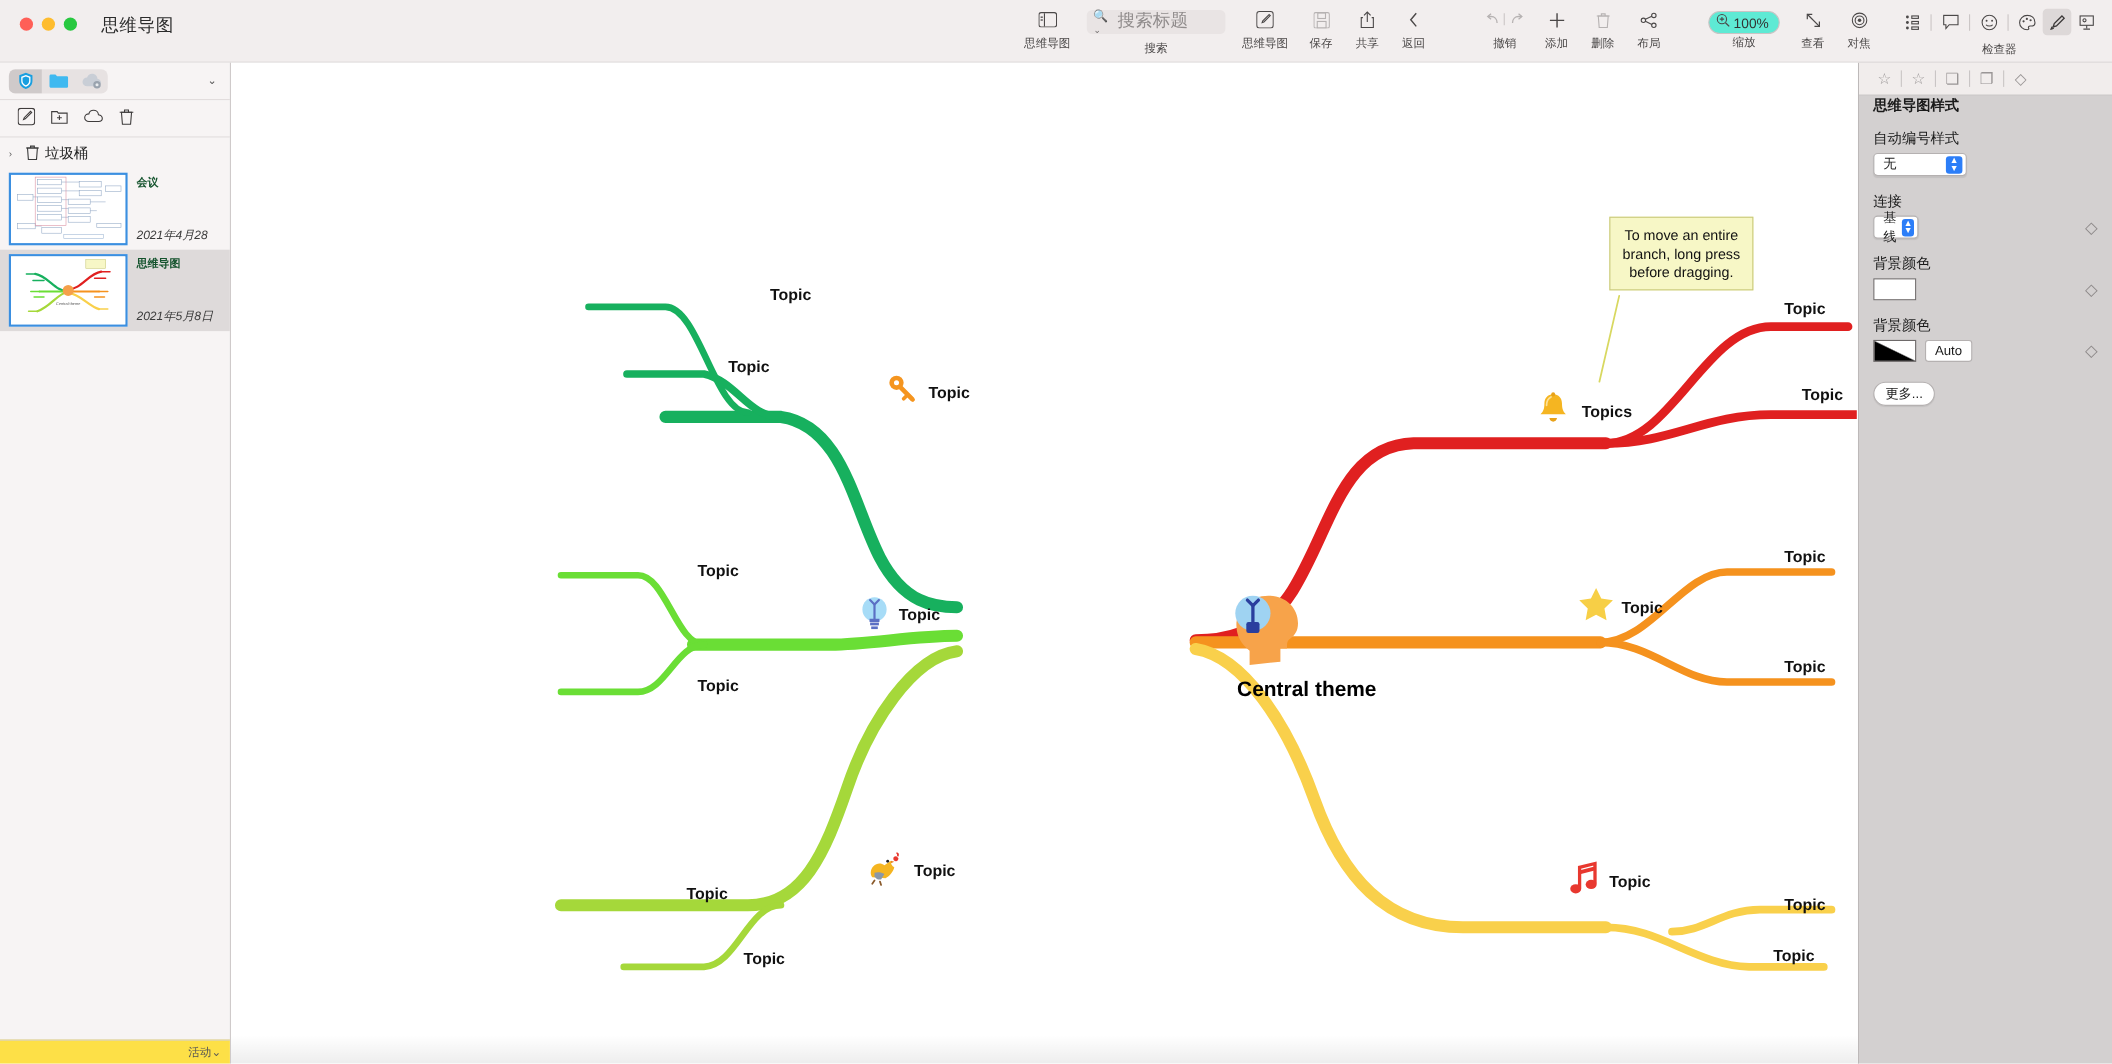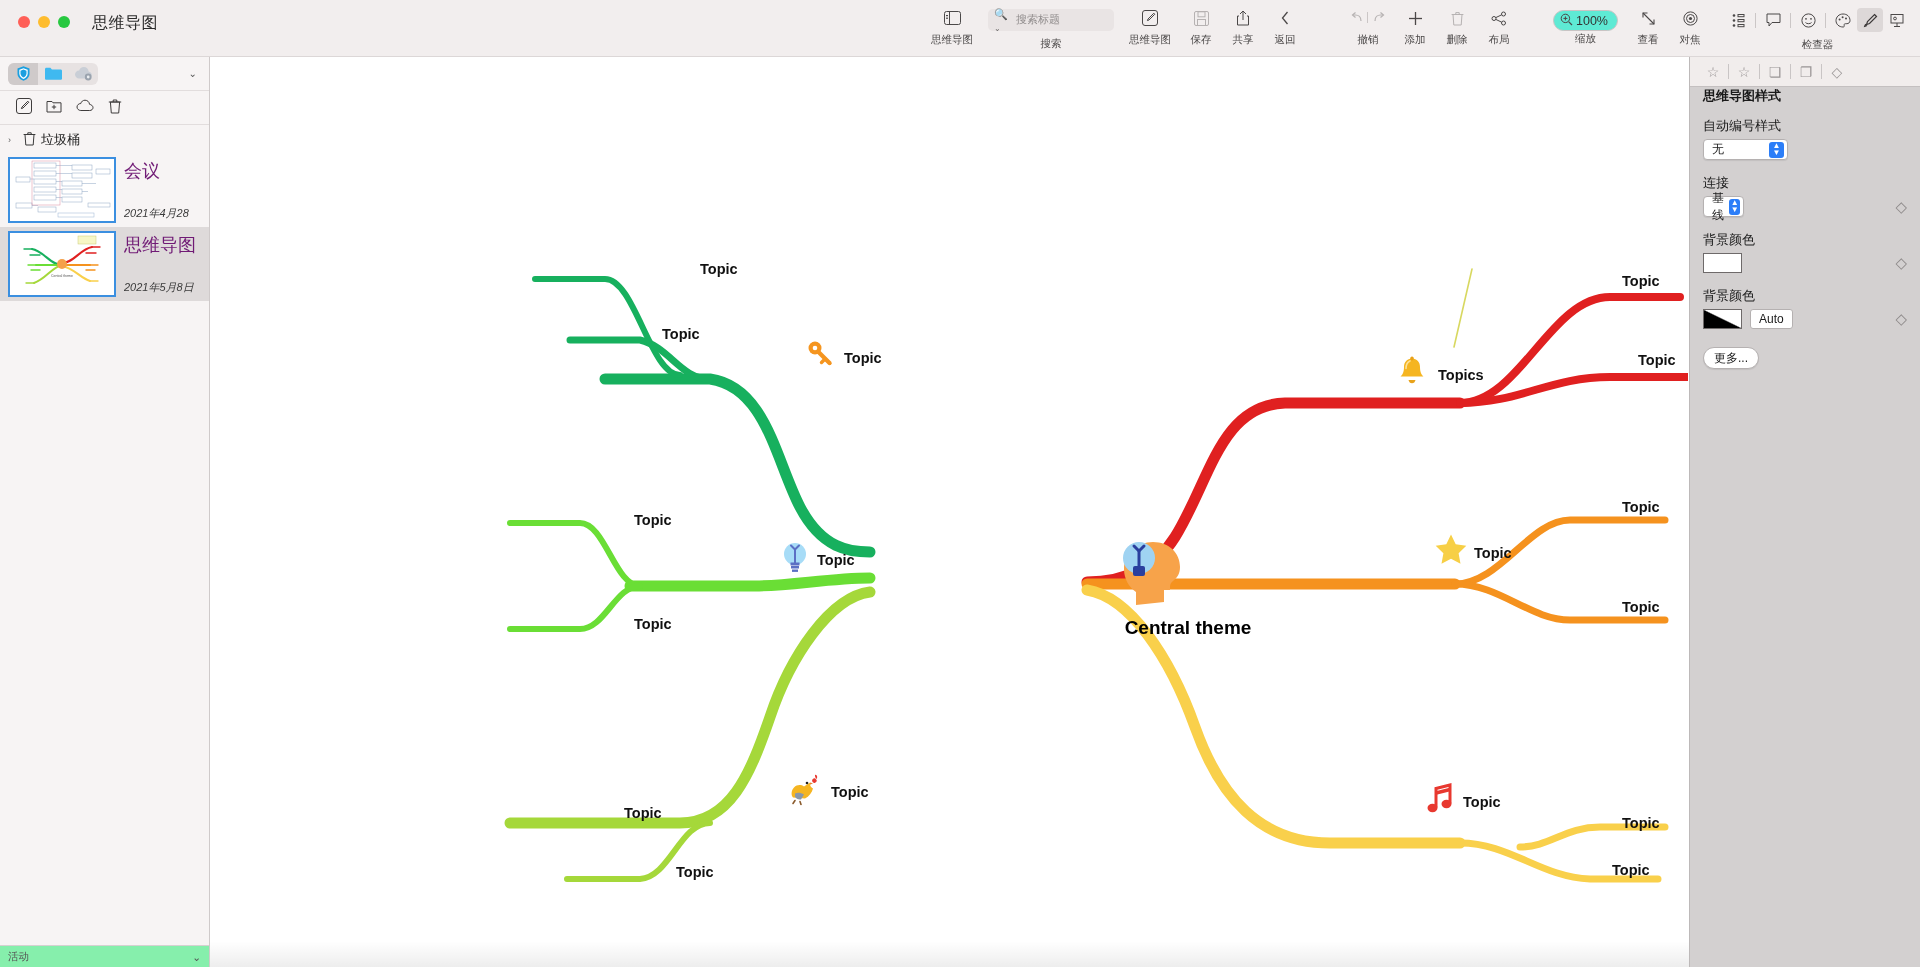--- a/index.html
+++ b/index.html
@@ -32,22 +32,22 @@
   .tb-item .glyph { height: 20px; display: flex; align-items: center; justify-content: center; font-size: 17px; line-height: 1; color: #4b4848; }
   .tb-item .lbl { font-size: 10.5px; margin-top: 5px; color: #4b4848; white-space: nowrap; }
   .toolbar-right { margin-left: auto; display: flex; align-items: flex-start; padding-right: 10px; }
   .search-wrap { padding: 9px 6px 0 6px; }
   .search-box {
     width: 126px; height: 22px; background: #e9e4e4; border-radius: 5px;
     display: flex; align-items: center; padding: 0 6px; gap: 4px;
   }
   .search-box .mag { font-size: 11px; color: #6e6b6b; }
   .search-box input {
-    border: 0; background: transparent; outline: none; font-size: 11px;
-    color: #3a3838; width: 92px; font-family: Liberation Mono, monospace;
+    border: 0; background: transparent; outline: none; font-size: 16px;
+    color: #3a3838; width: 92px; font-family: Liberation Serif, serif;
   }
   .search-box input::placeholder { color: #908c8c; }
   .search-lbl { text-align: center; font-size: 10.5px; color: #4b4848; margin-top: 6px; }
   .zoom-pill {
     display: flex; align-items: center; gap: 3px; border: 1px solid #c9c4c4;
     border-radius: 11px; padding: 2px 9px 2px 6px; background: #5eead4; height: 21px; justify-content: center;
   }
   .zoom-pill .zlabel { font-size: 12.5px; color: #333; font-weight: 500; }
   .insp-btn {
     width: 26px; height: 24px; display: flex; align-items: center; justify-content: center;
@@ -76,26 +76,26 @@
   .sb-tree { display: flex; align-items: center; gap: 5px; padding: 6px 8px 4px 8px; font-size: 13px; color: #222; }
   .sb-tree .tw { font-size: 9px; color: #5a5a5a; width: 10px; }
   .sb-list { flex: 1; overflow: hidden; }
   .doc-row { display: flex; gap: 8px; padding: 4px 8px; align-items: stretch; }
   .doc-row.selected { background: #dedada; }
   .thumb {
     width: 108px; height: 66px; border: 2px solid #3b8fe0; background: #fff;
     overflow: hidden; flex: 0 0 108px; position: relative;
   }
   .doc-meta { display: flex; flex-direction: column; justify-content: space-between; padding: 2px 0 2px 0; overflow: hidden; }
-  .doc-name { font-size: 18px; color: #701a75; white-space: nowrap; }
+  .doc-name { font-size: 10px; color: #14532d; white-space: nowrap; font-weight: bold; }
   .doc-date { font-size: 11px; color: #3a3a3a; white-space: nowrap; font-style: italic; }
   .sb-footer {
     height: 22px; border-top: 1px solid #d6d1d1; display: flex; align-items: center;
-    justify-content: space-between; padding: 0 8px; font-size: 10.5px; color: #555;
-    background: #86efac;
+    justify-content: flex-end; padding: 0 8px; font-size: 10.5px; color: #555;
+    background: #fde047;
   }
 
   
   .canvas-wrap { flex: 1; position: relative; background: #ffffff; overflow: hidden; }
   .canvas-shadow {
     position: absolute; left: 0; right: 0; bottom: 0; height: 26px;
     background: linear-gradient(to bottom, rgba(255,255,255,0) 0%, rgba(0,0,0,.07) 100%);
     pointer-events: none;
   }
   .node-label {
@@ -626,20 +626,21 @@
             <path d="M11 25V6l14-3.5V21" fill="none" stroke="#e8382f" stroke-width="3"></path>
             <ellipse cx="7.5" cy="25.5" rx="5" ry="4.2" fill="#e8382f"></ellipse>
             <ellipse cx="21.5" cy="21.5" rx="5" ry="4.2" fill="#e8382f"></ellipse>
             <path d="M11 10.5l14-3.5" stroke="#e8382f" stroke-width="3.5"></path>
           </svg>
       </div>
       <div class="node-label" style="left:1253px; top:745px">Topic</div>
       <div class="node-label" style="left:1412px; top:766px">Topic</div>
       <div class="node-label" style="left:1402px; top:813px">Topic</div>
 
+      <div class="callout" style="left:1253px; top:140px">To move an entire branch, long press before dragging.</div>
 
       <div class="canvas-shadow"></div>
     </div>
 
     <div class="inspector">
       <div class="insp-toolbar">
         <span class="ib">☆</span>
         <span class="ibsep"></span>
         <span class="ib">☆</span>
         <span class="ibsep"></span>

